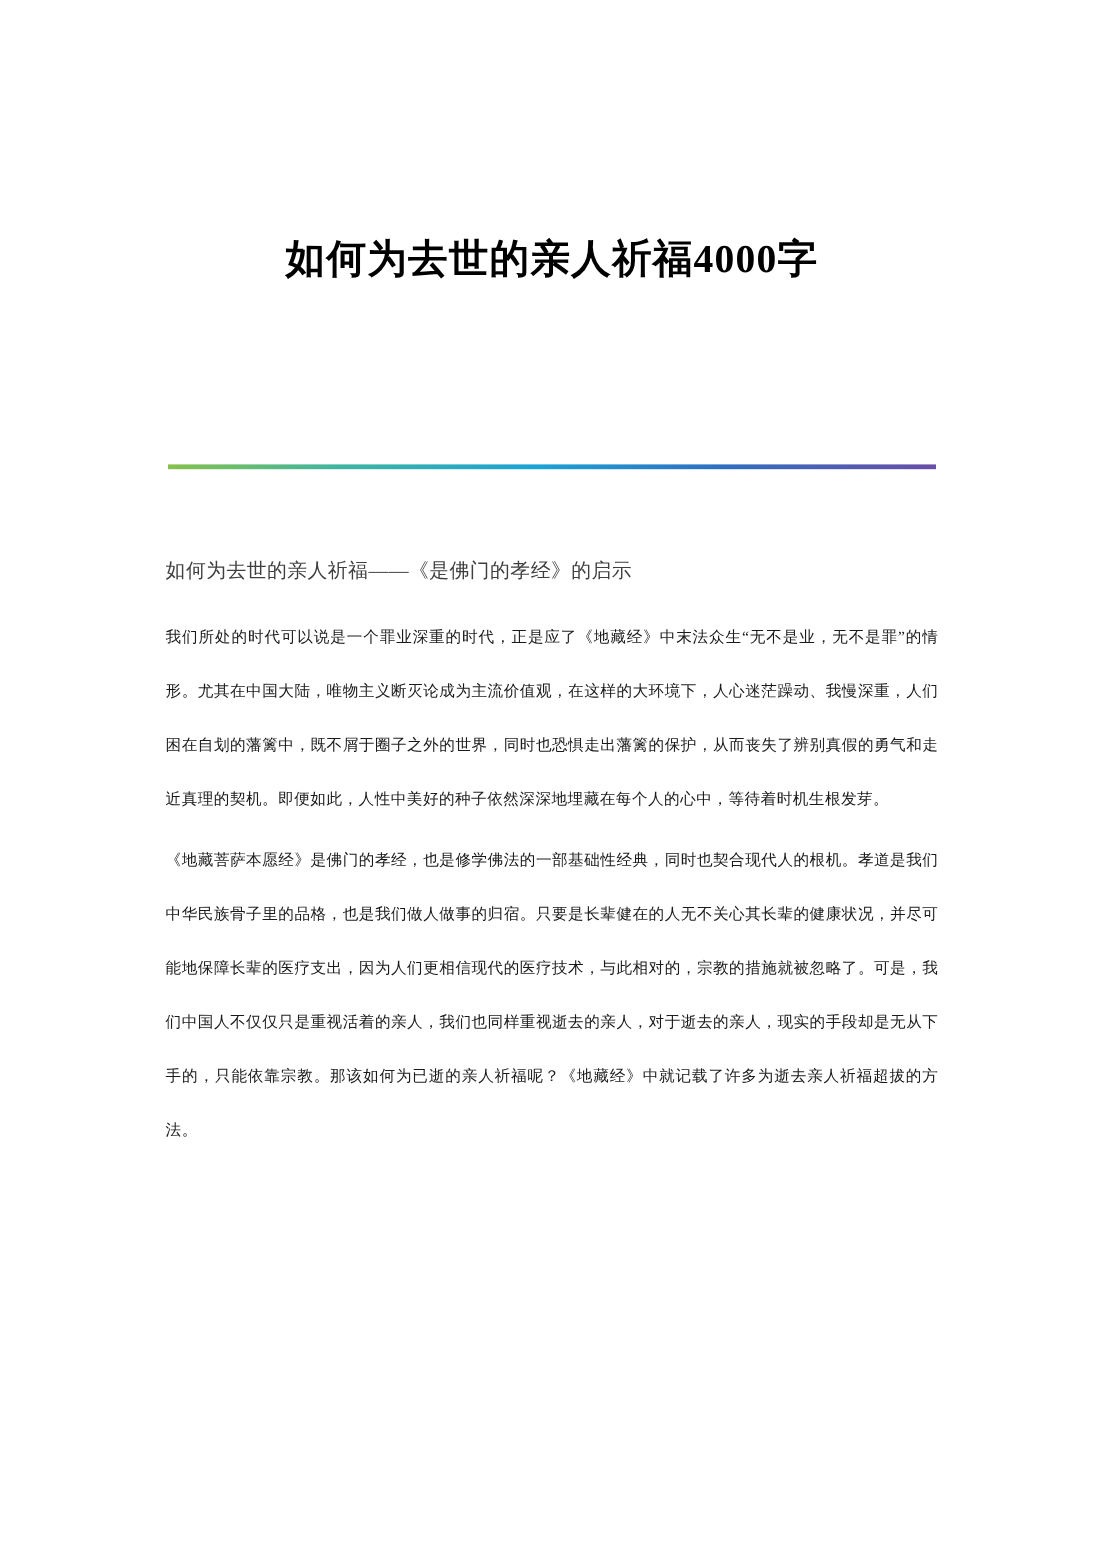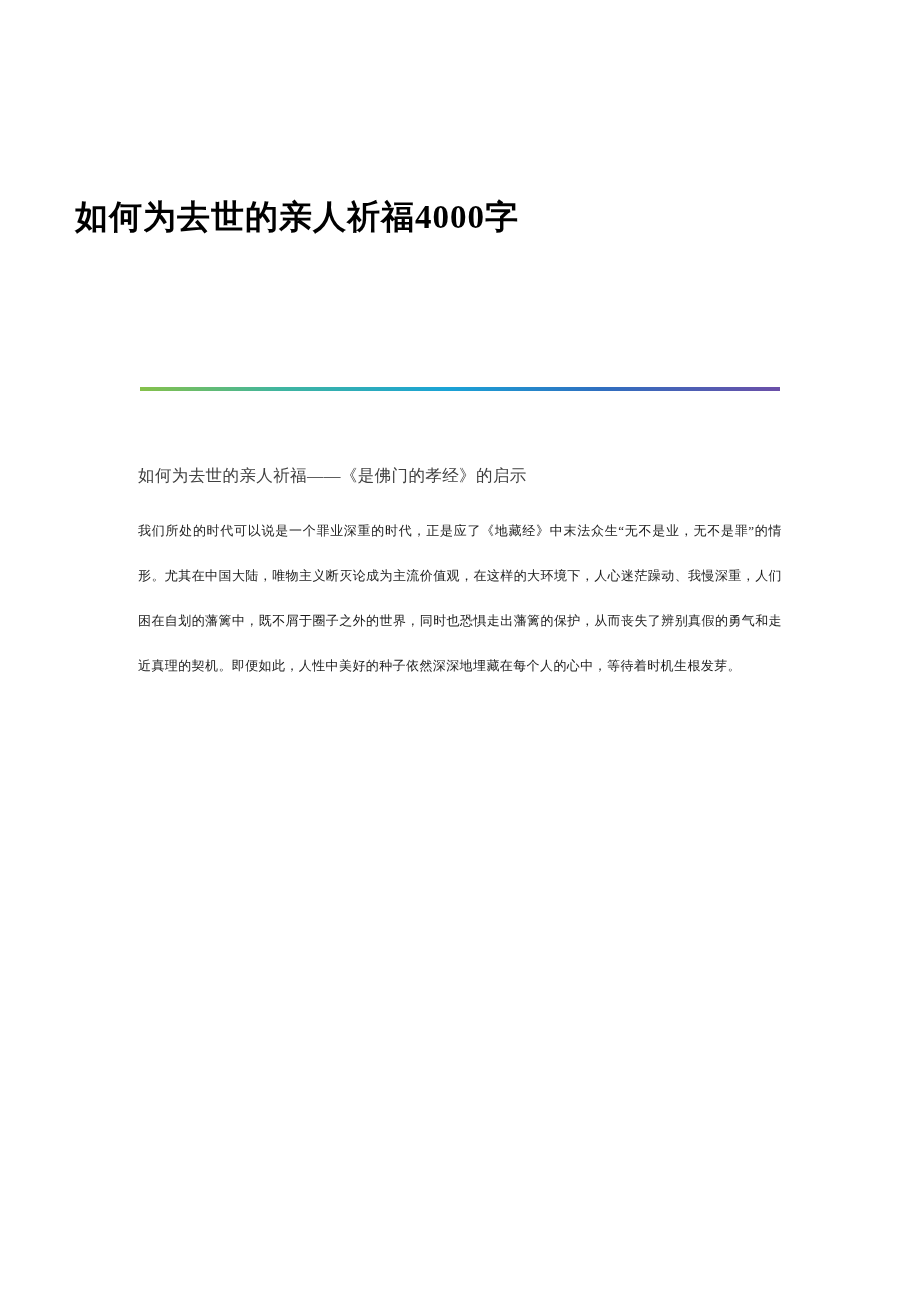--- a/index.html
+++ b/index.html
@@ -18,21 +18,21 @@
     position: relative;
     width: 920px;
     height: 1302px;
     box-sizing: border-box;
     padding: 0 75px;
     background: #ffffff;
   }
   .doc-title {
     margin: 0;
     padding-top: 196px;
-    text-align: left;
+    text-align: center;
     font-family: "Liberation Serif", "DejaVu Serif", serif;
     font-size: 33px;
     font-weight: 700;
     letter-spacing: 1px;
     color: #000000;
     line-height: 1.3;
   }
   .divider-wrap {
     margin-top: 148px;
     padding: 0 65px;
@@ -72,15 +72,16 @@
 
   <h1 class="doc-title">如何为去世的亲人祈福4000字</h1>
 
   <div class="divider-wrap">
     <div class="divider"></div>
   </div>
 
   <div class="body-copy">
     <p class="para lead indent-none">如何为去世的亲人祈福——《是佛门的孝经》的启示</p>
     <p class="para indent-none">我们所处的时代可以说是一个罪业深重的时代，正是应了《地藏经》中末法众生“无不是业，无不是罪”的情形。尤其在中国大陆，唯物主义断灭论成为主流价值观，在这样的大环境下，人心迷茫躁动、我慢深重，人们困在自划的藩篱中，既不屑于圈子之外的世界，同时也恐惧走出藩篱的保护，从而丧失了辨别真假的勇气和走近真理的契机。即便如此，人性中美好的种子依然深深地埋藏在每个人的心中，等待着时机生根发芽。</p>
+    <p class="para indent-none">《地藏菩萨本愿经》是佛门的孝经，也是修学佛法的一部基础性经典，同时也契合现代人的根机。孝道是我们中华民族骨子里的品格，也是我们做人做事的归宿。只要是长辈健在的人无不关心其长辈的健康状况，并尽可能地保障长辈的医疗支出，因为人们更相信现代的医疗技术，与此相对的，宗教的措施就被忽略了。可是，我们中国人不仅仅只是重视活着的亲人，我们也同样重视逝去的亲人，对于逝去的亲人，现实的手段却是无从下手的，只能依靠宗教。那该如何为已逝的亲人祈福呢？《地藏经》中就记载了许多为逝去亲人祈福超拔的方法。</p>
   </div>
 
 </div>
 
 </body></html>

